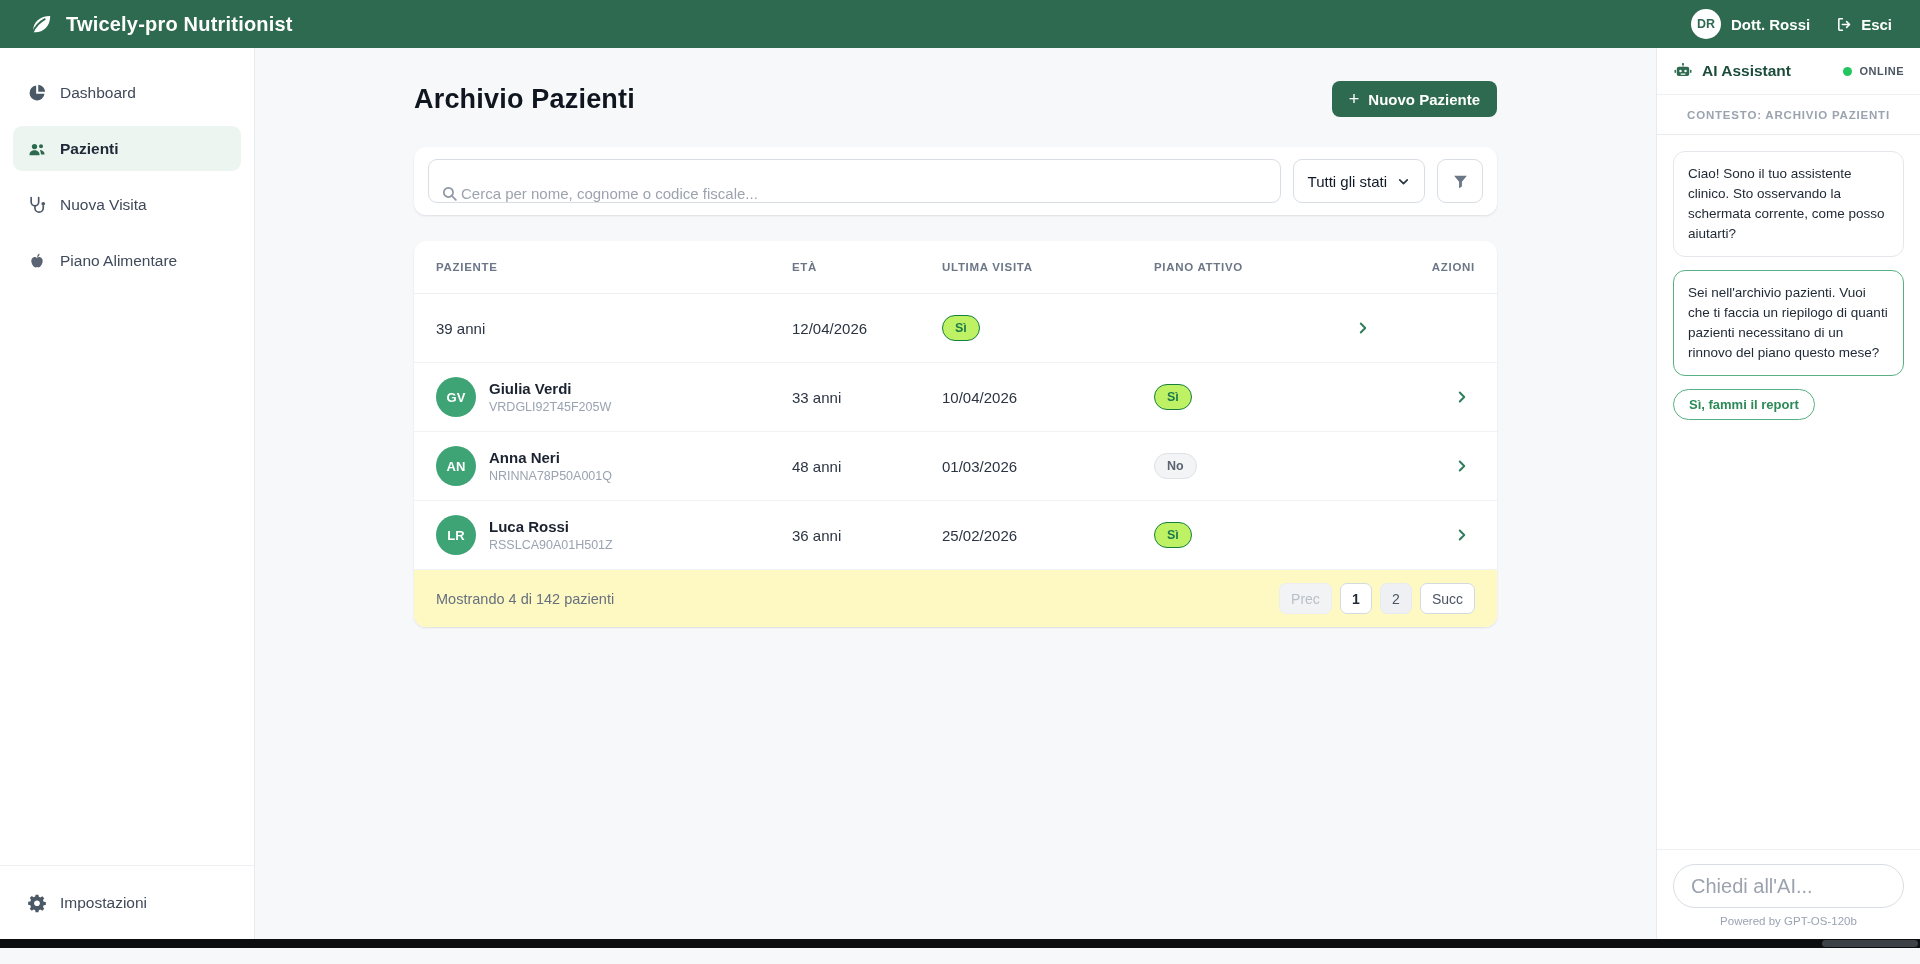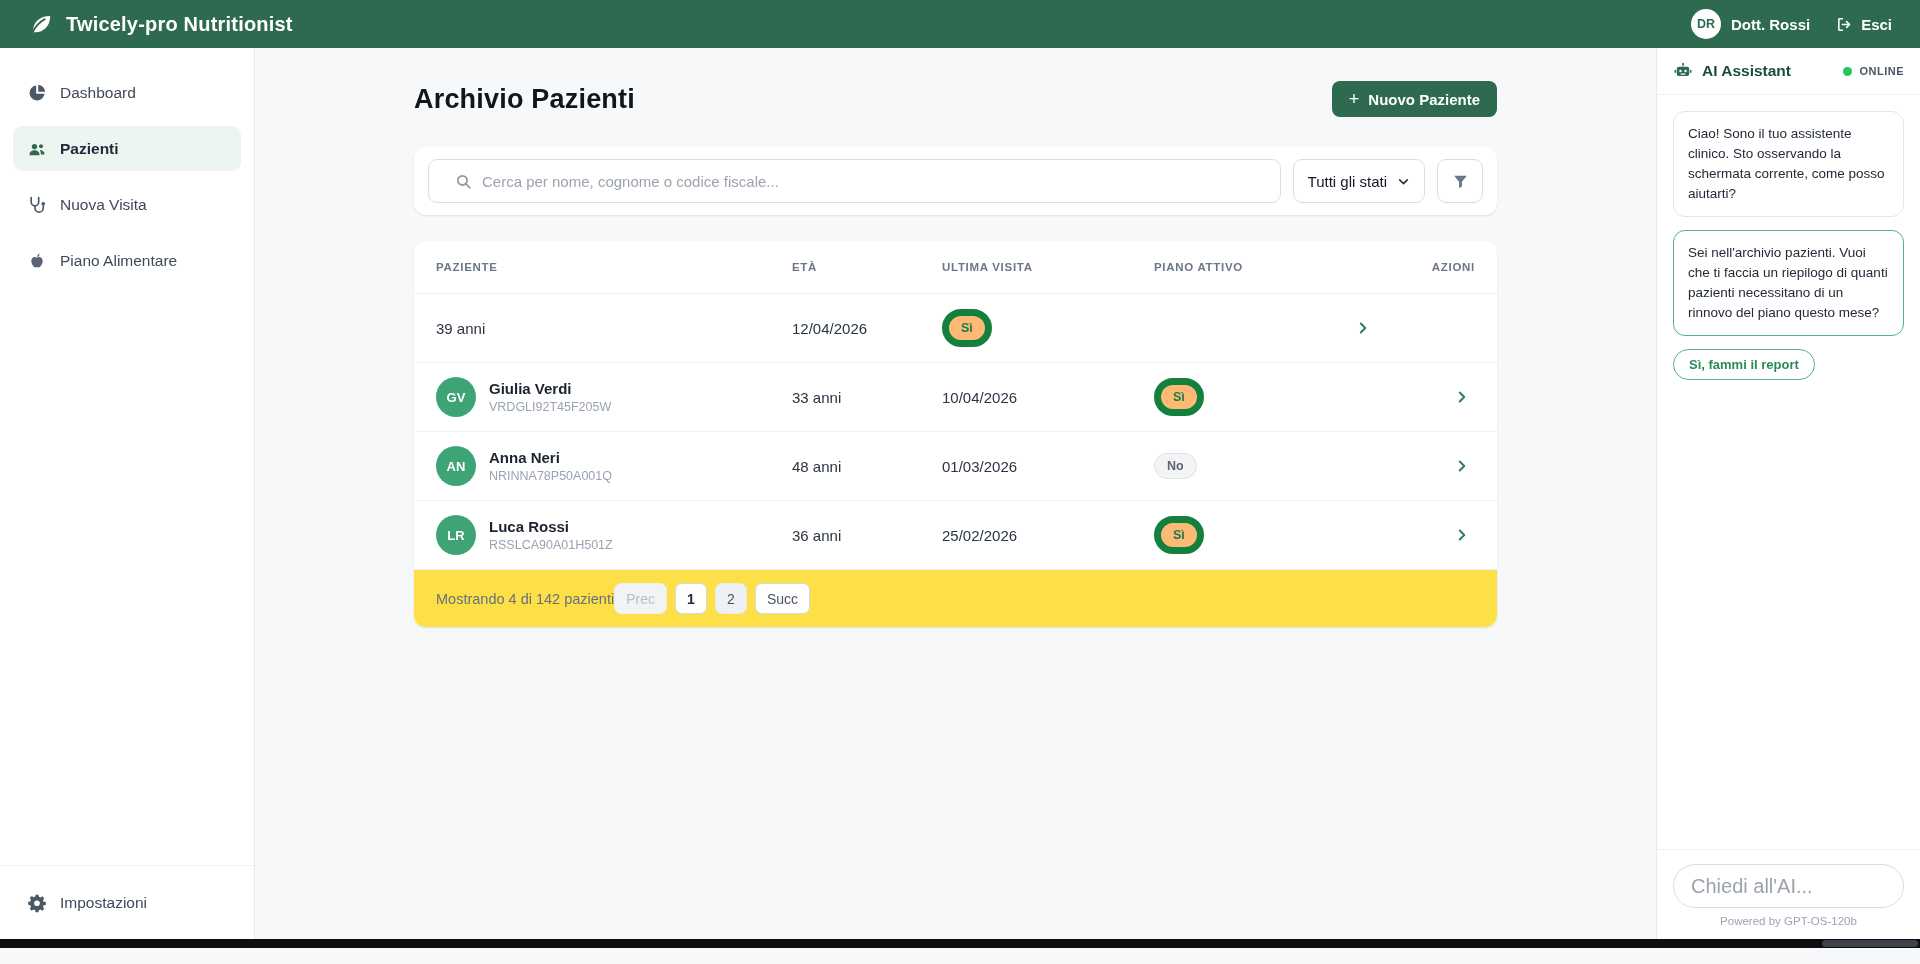--- a/index.html
+++ b/index.html
@@ -30,43 +30,43 @@
   
   .main { flex:1; overflow:hidden; }
   .content { max-width:1083px; margin:0 auto; padding-top:33px; }
   .page-head { display:flex; align-items:center; justify-content:space-between; }
   .page-title { font-size:27px; font-weight:bold; color:#10161f; letter-spacing:.2px; }
   .new-patient-btn { display:flex; align-items:center; gap:9px; background:#2d6a4f; color:#fff; border:none; border-radius:8px; padding:9px 17px; font-size:15px; font-weight:bold; font-family:inherit; cursor:pointer; }
   .plus-glyph { font-size:18px; font-weight:normal; line-height:1; }
 
   .card { background:#fff; border-radius:12px; box-shadow:0 1px 2px rgba(16,24,40,.06), 0 1px 3px rgba(16,24,40,.05); }
   .search-card { margin-top:30px; padding:12px 14px; display:flex; align-items:center; gap:12px; }
-  .search-box { flex:1; display:flex; align-items:center; gap:10px; height:44px; border:1px solid #d9dee4; border-radius:9px; padding:0 26px; background:#fff; }
+  .search-box { flex:1; display:flex; align-items:flex-end; gap:3px; height:44px; border:1px solid #d9dee4; border-radius:9px; padding:0 12px; background:#fff; }
   .search-box input { flex:1; border:none; outline:none; font-size:15px; font-family:inherit; color:#1f2937; background:transparent; }
   .search-box input::placeholder { color:#9ca3af; }
   .status-select { display:flex; align-items:center; gap:10px; height:44px; border:1px solid #d9dee4; border-radius:9px; padding:0 14px; font-size:15px; color:#111827; background:#fff; cursor:pointer; }
   .filter-btn { width:46px; height:44px; border:1px solid #d9dee4; border-radius:9px; background:#fff; display:flex; align-items:center; justify-content:center; cursor:pointer; }
 
   .table-card { margin-top:26px; overflow:hidden; }
   .tgrid { display:grid; grid-template-columns:356px 150px 212px 222px 1fr; align-items:center; padding:0 22px; }
   .thead { height:53px; border-bottom:1px solid #edf0f3; }
   .th { font-size:11.5px; font-weight:bold; letter-spacing:.7px; color:#6b7687; }
   .th.right, .td.right { text-align:right; }
   .trow { height:69px; border-bottom:1px solid #f0f2f5; cursor:pointer; }
   .pat-cell { display:flex; align-items:center; gap:13px; }
   .pat-avatar { width:40px; height:40px; border-radius:50%; background:#3ea475; color:#fff; font-size:13px; font-weight:bold; display:flex; align-items:center; justify-content:center; }
   .pat-name { font-size:15px; font-weight:bold; color:#1b2330; }
   .pat-code { font-size:12.5px; color:#9aa3b2; margin-top:3px; }
   .td { font-size:15px; color:#2b3442; }
   .badge { display:inline-block; padding:5px 12px; border-radius:999px; font-size:12.5px; font-weight:bold; }
-  .badge.yes { background:#fdba74; border:7px solid #15803d; color:#1d7a4b; }
+  .badge.yes { background:#bef264; border:1px solid #15803d; color:#1d7a4b; }
   .badge.no { background:#f3f4f6; border:1px solid #dfe2e6; color:#5b6470; }
   .row-chevron { display:flex; justify-content:flex-end; padding-right:4px; }
 
-  .tfoot { display:flex; align-items:center; justify-content:flex-start; background:#fde047; padding:13px 22px; }
+  .tfoot { display:flex; align-items:center; justify-content:space-between; background:#fef9c3; padding:13px 22px; }
   .tfoot-summary { font-size:14.5px; color:#66707f; }
   .pager { display:flex; gap:8px; }
   .pg-btn { min-width:32px; height:31px; padding:0 11px; border-radius:7px; font-size:14px; font-family:inherit; cursor:pointer; display:flex; align-items:center; justify-content:center; }
   .pg-btn.disabled { background:#f1f3f5; border:1px solid #eceef1; color:#b8bfc9; cursor:default; }
   .pg-btn.current { background:#fff; border:1px solid #d4d9df; color:#1f2937; font-weight:bold; }
   .pg-btn.plain { background:#eef0f3; border:1px solid #e7eaee; color:#4b5563; }
   .pg-btn.outline { background:#fff; border:1px solid #d4d9df; color:#4b5563; }
 
   
   .ai-panel { width:264px; background:#fff; border-left:1px solid #e7eaee; display:flex; flex-direction:column; }
@@ -322,20 +322,21 @@
               </svg>
           </span>
           <span class="ai-title">AI Assistant</span>
         </div>
         <div class="ai-status">
           <span class="online-dot"></span>
           <span class="online-label">ONLINE</span>
         </div>
       </div>
 
+      <div class="ai-context">CONTESTO: ARCHIVIO PAZIENTI</div>
 
       <div class="ai-messages">
         <div class="bubble system">Ciao! Sono il tuo assistente clinico. Sto osservando la schermata corrente, come posso aiutarti?</div>
         <div class="bubble accent">Sei nell'archivio pazienti. Vuoi che ti faccia un riepilogo di quanti pazienti necessitano di un rinnovo del piano questo mese?</div>
         <button class="chip-btn">Sì, fammi il report</button>
       </div>
 
       <div class="ai-input-area">
         <div class="ai-input-pill">
           <input type="text" placeholder="Chiedi all'AI..." style="">

